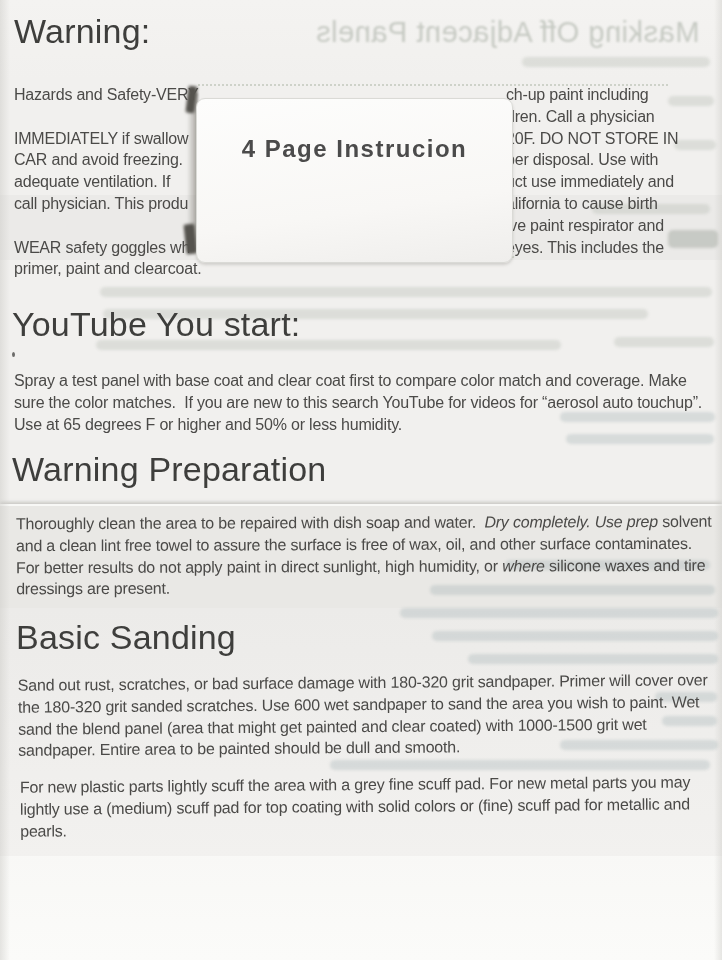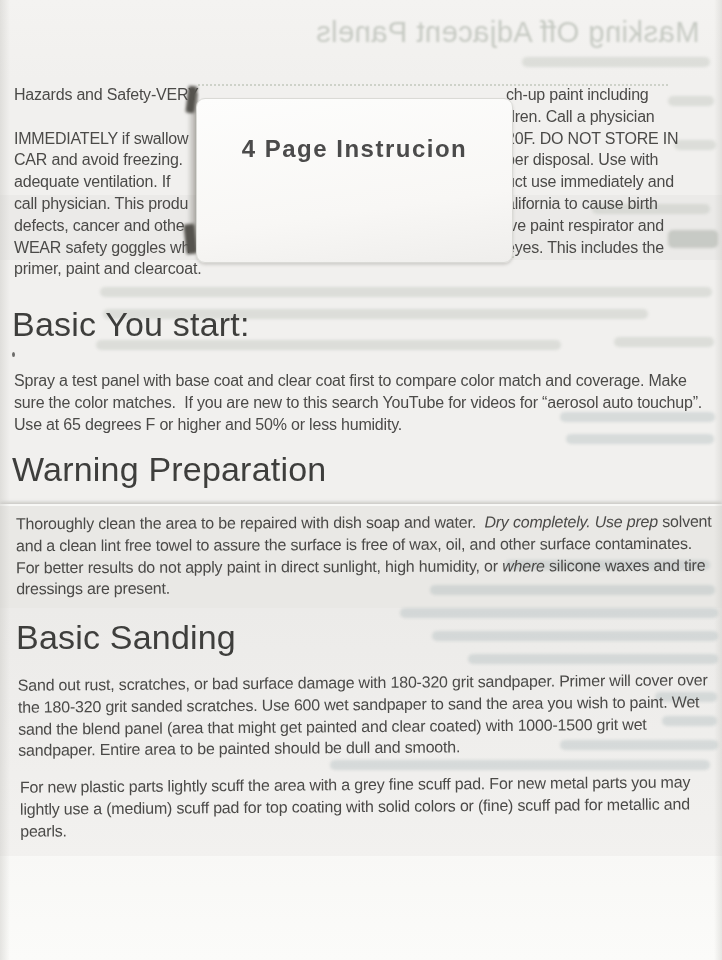--- a/index.html
+++ b/index.html
@@ -98,20 +98,21 @@
   <div class="gl blue" style="left:505px;top:560px;width:205px;"></div>
   <div class="gl blue" style="left:430px;top:585px;width:285px;"></div>
   <div class="gl blue" style="left:400px;top:608px;width:318px;"></div>
   <div class="gl blue" style="left:432px;top:631px;width:286px;"></div>
   <div class="gl blue" style="left:468px;top:654px;width:250px;"></div>
   <div class="gl blue" style="left:655px;top:692px;width:62px;"></div>
   <div class="gl blue" style="left:662px;top:716px;width:55px;"></div>
   <div class="gl blue" style="left:560px;top:740px;width:158px;"></div>
   <div class="gl blue" style="left:330px;top:760px;width:380px;"></div>
 
+  <div class="h1" style="left:14px;top:12px;">Warning:</div>
 
   <div class="wlines">
     <div class="wline">
       <span class="lfrag">Hazards and Safety-VERY</span>
       <span class="rfrag">ch-up paint including</span>
     </div>
     <div class="wline">
       <span class="rfrag">dren. Call a physician</span>
     </div>
     <div class="wline">
@@ -124,42 +125,41 @@
     </div>
     <div class="wline">
       <span class="lfrag">adequate ventilation. If</span>
       <span class="rfrag">uct use immediately and</span>
     </div>
     <div class="wline">
       <span class="lfrag">call physician. This produ</span>
       <span class="rfrag">alifornia to cause birth</span>
     </div>
     <div class="wline">
-      <span class="lfrag">defects, cancer and othe</span>
       <span class="rfrag">ive paint respirator and</span>
     </div>
     <div class="wline">
       <span class="lfrag">WEAR safety goggles wh</span>
       <span class="rfrag">eyes. This includes the</span>
     </div>
     <div class="wline">
       <span class="lfrag">primer, paint and clearcoat.</span>
     </div>
   </div>
 
   <div class="perf perf-top"></div>
   <div class="perf perf-bottom"></div>
   <div class="sticker-shadow"></div>
   <div class="smudge smudge1"></div>
   <div class="smudge smudge2"></div>
   <div class="sticker">
     <div class="sticker-text sticker-line1">4 Page Instrucion</div>
   </div>
 
-  <div class="h1" style="left:12px;top:305px;">Basic You start:</div>
+  <div class="h1" style="left:12px;top:305px;">YouTube You start:</div>
   <div class="dot"></div>
   <div class="para before-para">Spray a test panel with base coat and clear coat first to compare color match and coverage. Make sure the color matches.  If you are new to this search YouTube for videos for “aerosol auto touchup”.  Use at 65 degrees F or higher and 50% or less humidity.</div>
 
   <div class="h1" style="left:12px;top:450px;">Warning Preparation</div>
   <div class="para surface-para"><span>Thoroughly clean the area to be repaired with dish soap and water.  </span><i>Dry completely. Use prep</i><span> solvent and a clean lint free towel to assure the surface is free of wax, oil, and other surface contaminates. For better results do not apply paint in direct sunlight, high humidity, or </span><i>where</i><span> silicone waxes and tire dressings are present.</span></div>
 
   <div class="h1" style="left:16px;top:618px;">Basic Sanding</div>
   <div class="para sanding-para1">Sand out rust, scratches, or bad surface damage with 180-320 grit sandpaper. Primer will cover over the 180-320 grit sanded scratches. Use 600 wet sandpaper to sand the area you wish to paint. Wet sand the blend panel (area that might get painted and clear coated) with 1000-1500 grit wet sandpaper. Entire area to be painted should be dull and smooth.</div>
   <div class="para sanding-para2">For new plastic parts lightly scuff the area with a grey fine scuff pad. For new metal parts you may lightly use a (medium) scuff pad for top coating with solid colors or (fine) scuff pad for metallic and pearls.</div>
 

